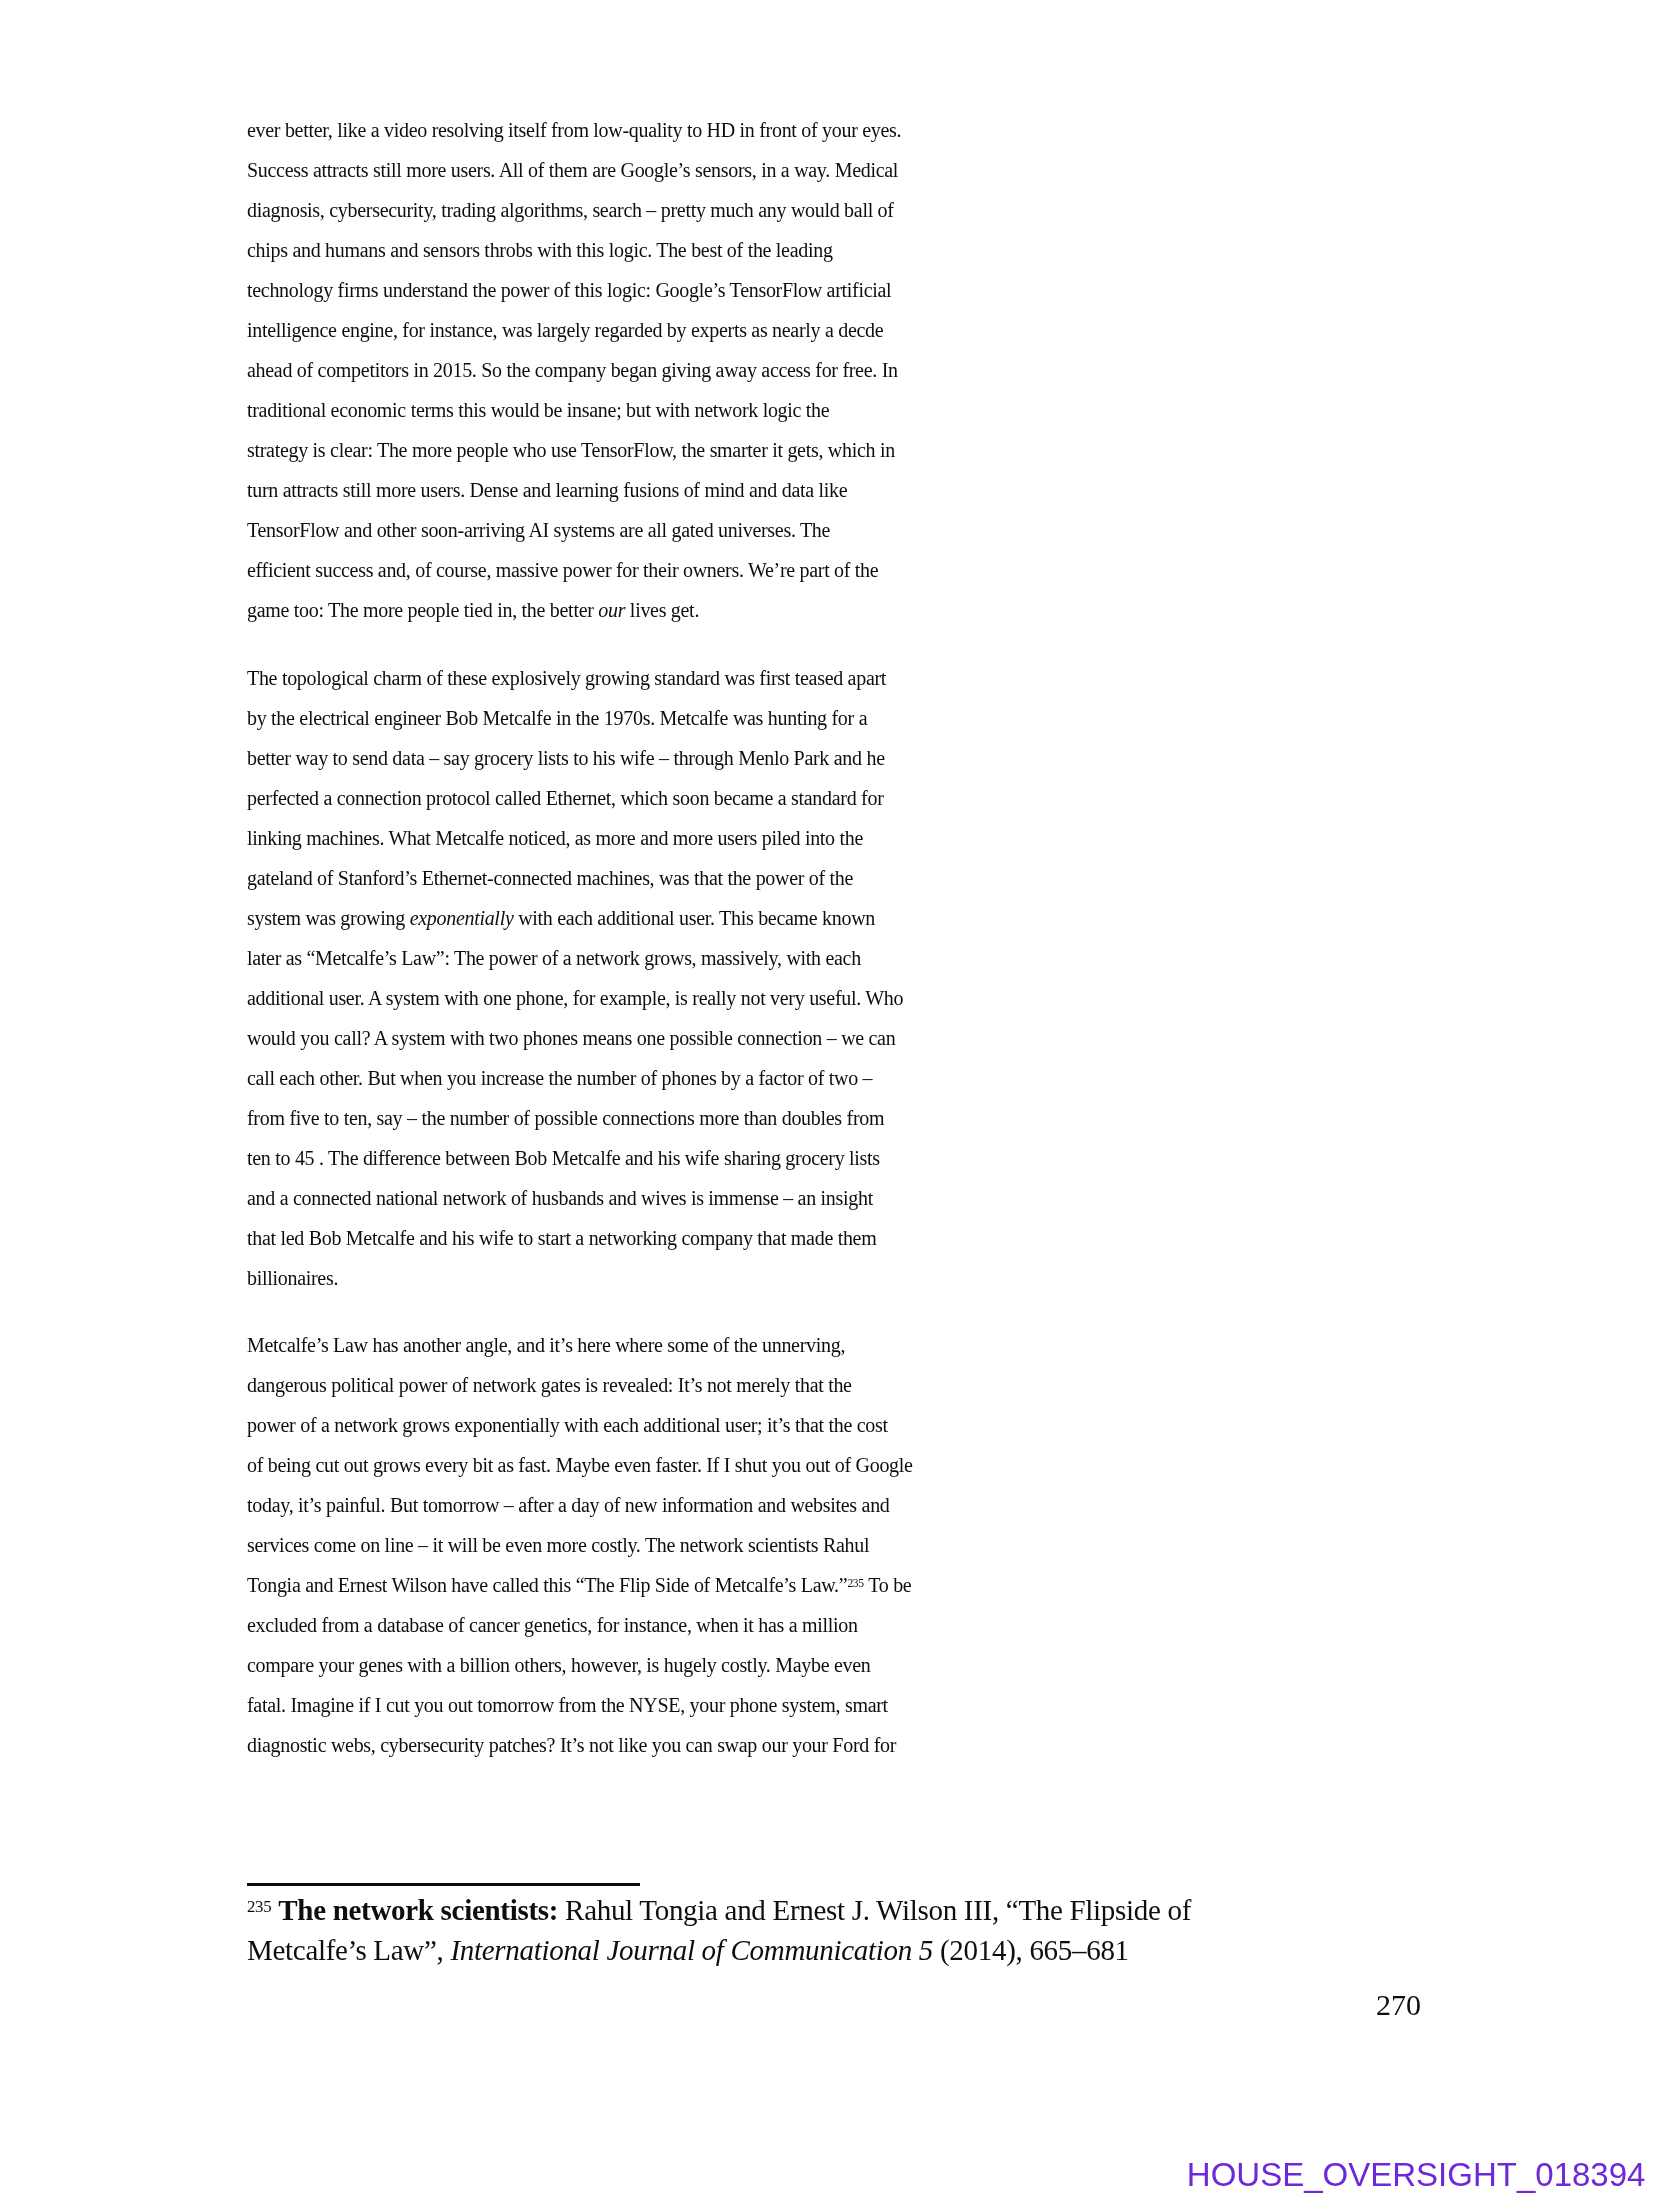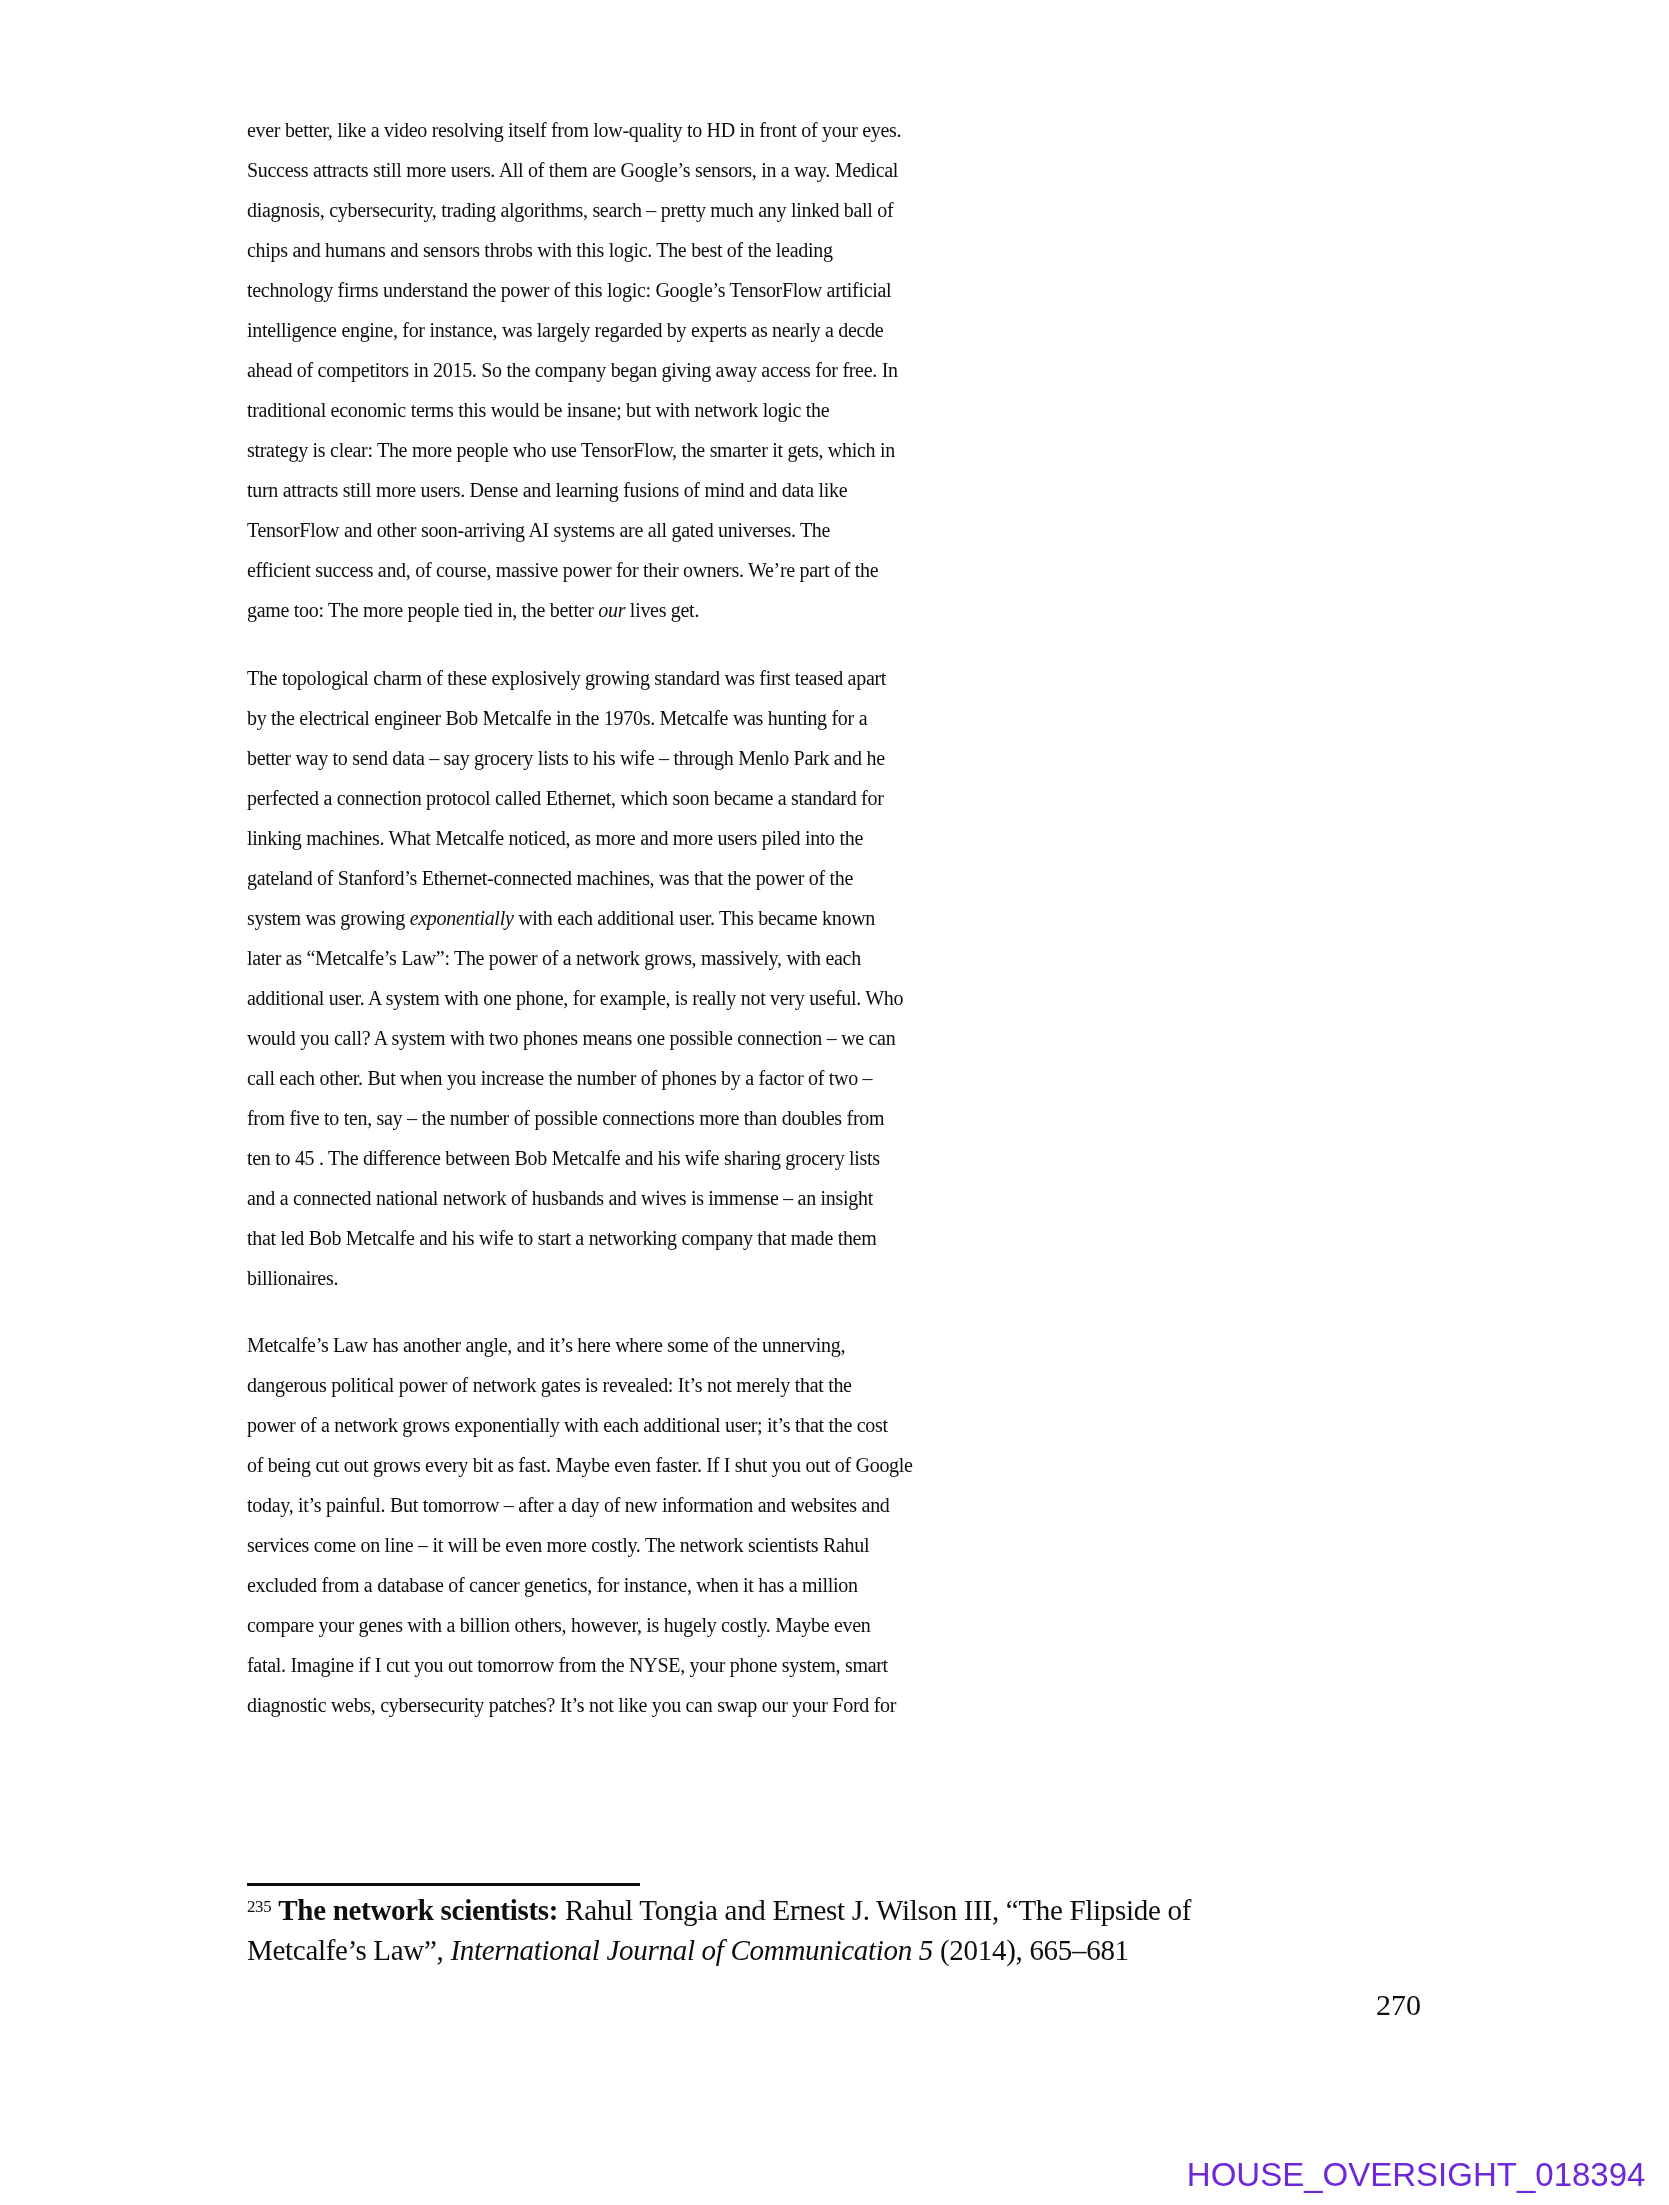--- a/index.html
+++ b/index.html
@@ -70,21 +70,21 @@
   }
 </style>
 </head>
 <body>
 
 <div class="page">
   <div class="content">
       <div class="paragraph">
         <div class="line"><span>ever better, like a video resolving itself from low-quality to HD in front of your eyes.</span></div>
         <div class="line"><span>Success attracts still more users. All of them are Google’s sensors, in a way. Medical</span></div>
-        <div class="line"><span>diagnosis, cybersecurity, trading algorithms, search – pretty much any linked ball of</span></div>
+        <div class="line"><span>diagnosis, cybersecurity, trading algorithms, search – pretty much any would ball of</span></div>
         <div class="line"><span>chips and humans and sensors throbs with this logic. The best of the leading</span></div>
         <div class="line"><span>technology firms understand the power of this logic: Google’s TensorFlow artificial</span></div>
         <div class="line"><span>intelligence engine, for instance, was largely regarded by experts as nearly a decde</span></div>
         <div class="line"><span>ahead of competitors in 2015. So the company began giving away access for free. In</span></div>
         <div class="line"><span>traditional economic terms this would be insane; but with network logic the</span></div>
         <div class="line"><span>strategy is clear: The more people who use TensorFlow, the smarter it gets, which in</span></div>
         <div class="line"><span>turn attracts still more users. Dense and learning fusions of mind and data like</span></div>
         <div class="line"><span>TensorFlow and other soon-arriving AI systems are all gated universes. The</span></div>
         <div class="line"><span>efficient success and, of course, massive power for their owners. We’re part of the</span></div>
         <div class="line"><span>game too: The more people tied in, the better </span><em>our</em><span> lives get.</span></div>
@@ -107,20 +107,21 @@
         <div class="line"><span>that led Bob Metcalfe and his wife to start a networking company that made them</span></div>
         <div class="line"><span>billionaires.</span></div>
       </div>
       <div class="paragraph">
         <div class="line"><span>Metcalfe’s Law has another angle, and it’s here where some of the unnerving,</span></div>
         <div class="line"><span>dangerous political power of network gates is revealed: It’s not merely that the</span></div>
         <div class="line"><span>power of a network grows exponentially with each additional user; it’s that the cost</span></div>
         <div class="line"><span>of being cut out grows every bit as fast. Maybe even faster. If I shut you out of Google</span></div>
         <div class="line"><span>today, it’s painful. But tomorrow – after a day of new information and websites and</span></div>
         <div class="line"><span>services come on line – it will be even more costly. The network scientists Rahul</span></div>
+        <div class="line"><span>Tongia and Ernest Wilson have called this “The Flip Side of Metcalfe’s Law.”</span><sup class="fn-ref">235</sup><span> To be</span></div>
         <div class="line"><span>excluded from a database of cancer genetics, for instance, when it has a million</span></div>
         <div class="line"><span>compare your genes with a billion others, however, is hugely costly. Maybe even</span></div>
         <div class="line"><span>fatal. Imagine if I cut you out tomorrow from the NYSE, your phone system, smart</span></div>
         <div class="line"><span>diagnostic webs, cybersecurity patches? It’s not like you can swap our your Ford for</span></div>
       </div>
     </div>
 
   <div class="footnote-rule"></div>
 
   <div class="footnote">

